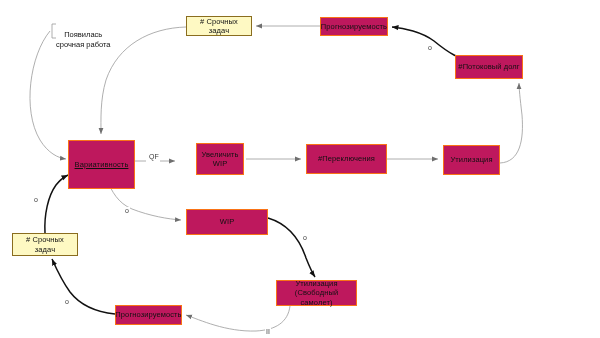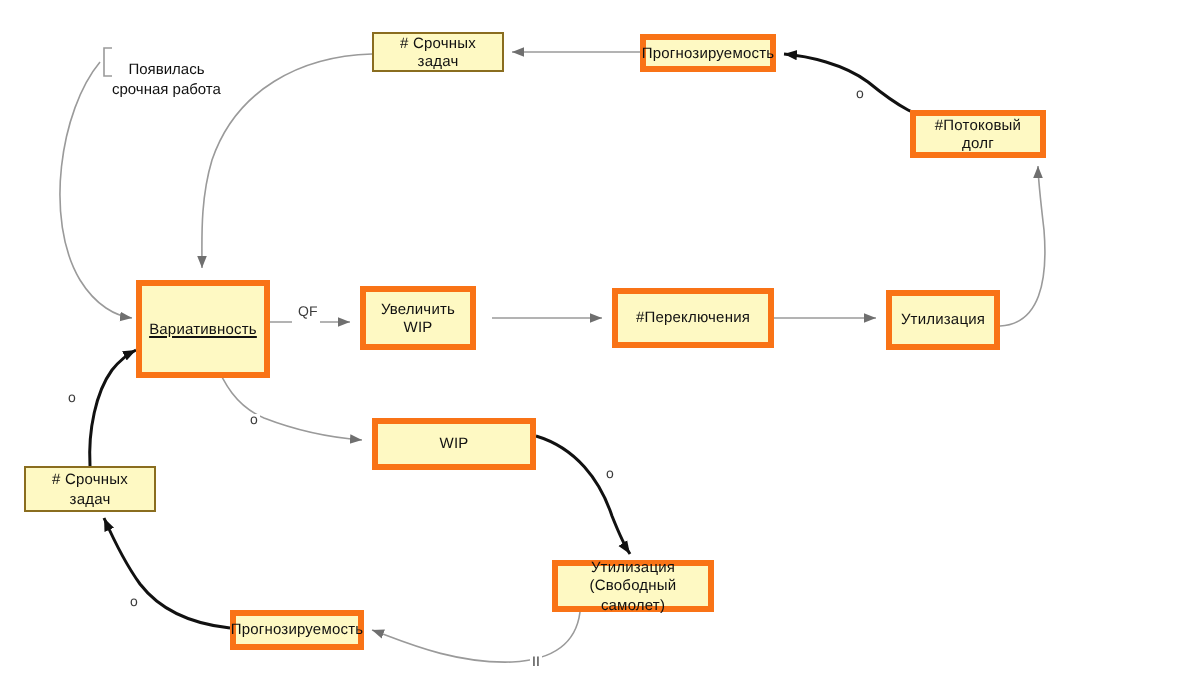--- a/index.html
+++ b/index.html
@@ -19,22 +19,22 @@
     position: absolute;
     left: 0;
     top: 0;
     width: 600px;
     height: 338px;
     pointer-events: none;
   }
   .node {
     position: absolute;
     box-sizing: border-box;
-    border: 3px solid #f97316;
-    background: #fef9c3;
+    border: 1px solid #f97316;
+    background: #be185d;
     display: flex;
     align-items: center;
     justify-content: center;
     text-align: center;
     font-size: 7.5px;
     color: #111111;
     line-height: 1.25;
     letter-spacing: 0.1px;
     padding: 1px 2px;
   }
@@ -117,21 +117,21 @@
   </div>
 
   <div class="node" style="left:455px; top:55px; width:68px; height:24px;">
     <span class="node-label">#Потоковый долг</span>
   </div>
 
   <div class="node" style="left:68px; top:140px; width:67px; height:49px;text-decoration:underline;">
     <span class="node-label">Вариативность</span>
   </div>
 
-  <div class="node" style="left:180px; top:143px; width:58px; height:32px;">
+  <div class="node" style="left:196px; top:143px; width:48px; height:32px;">
     <span class="node-label">Увеличить WIP</span>
   </div>
 
   <div class="node" style="left:306px; top:144px; width:81px; height:30px;text-align:right;">
     <span class="node-label">#Переключения</span>
   </div>
 
   <div class="node" style="left:443px; top:145px; width:57px; height:30px;">
     <span class="node-label">Утилизация</span>
   </div>

